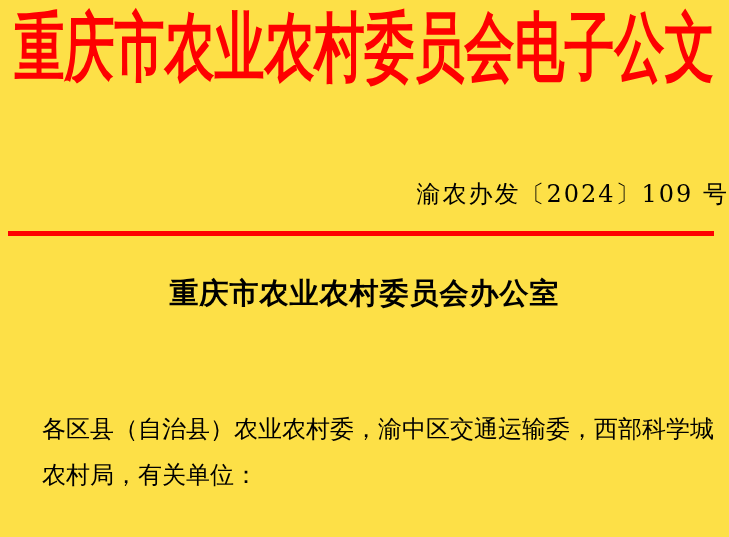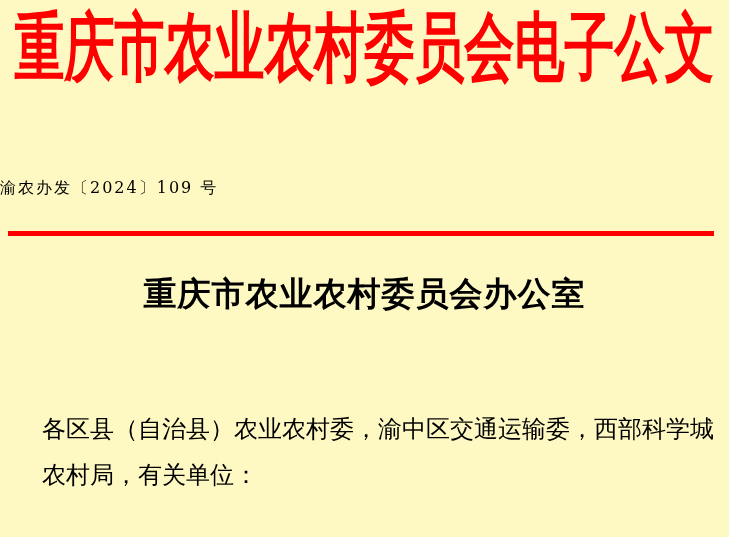--- a/index.html
+++ b/index.html
@@ -1,21 +1,21 @@
 <!DOCTYPE html>
 <html><head>
 <meta charset="utf-8">
 <style>
   * { margin: 0; padding: 0; box-sizing: border-box; }
   html, body { background: #ffffff; }
   .page {
     position: relative;
     width: 729px;
     height: 537px;
-    background: #fef9c3;
+    background: #fde047;
     overflow: hidden;
     color: #000000;
     font-family: "DejaVu Serif", "Liberation Serif", serif;
   }
   
   .masthead {
     position: absolute;
     top: 8px;
     left: 0;
     width: 100%;
@@ -27,43 +27,43 @@
     white-space: nowrap;
     transform: scaleY(1.5);
     transform-origin: center top;
   }
   
   .doc-number {
     position: absolute;
     top: 178px;
     left: 0;
     width: 100%;
-    text-align: left;
-    font-size: 16px;
+    text-align: right;
+    font-size: 24px;
     letter-spacing: 2px;
     font-weight: normal;
   }
   
   .red-rule {
     position: absolute;
     top: 231px;
     left: 8px;
     width: 706px;
     height: 5px;
     background: #fe0000;
   }
   
   .doc-title {
     position: absolute;
     top: 272px;
     left: 0;
     width: 100%;
     text-align: center;
     font-weight: bold;
-    font-size: 33px;
+    font-size: 29px;
     line-height: 43px;
     white-space: nowrap;
   }
   .doc-title .title-line { letter-spacing: 1px; }
   
   .body-text {
     position: absolute;
     top: 407px;
     left: 42px;
     width: 676px;

